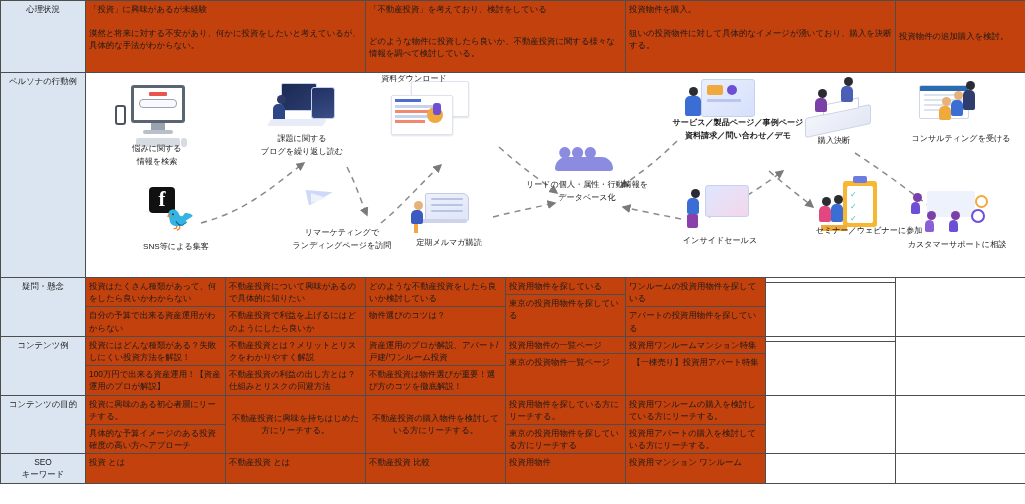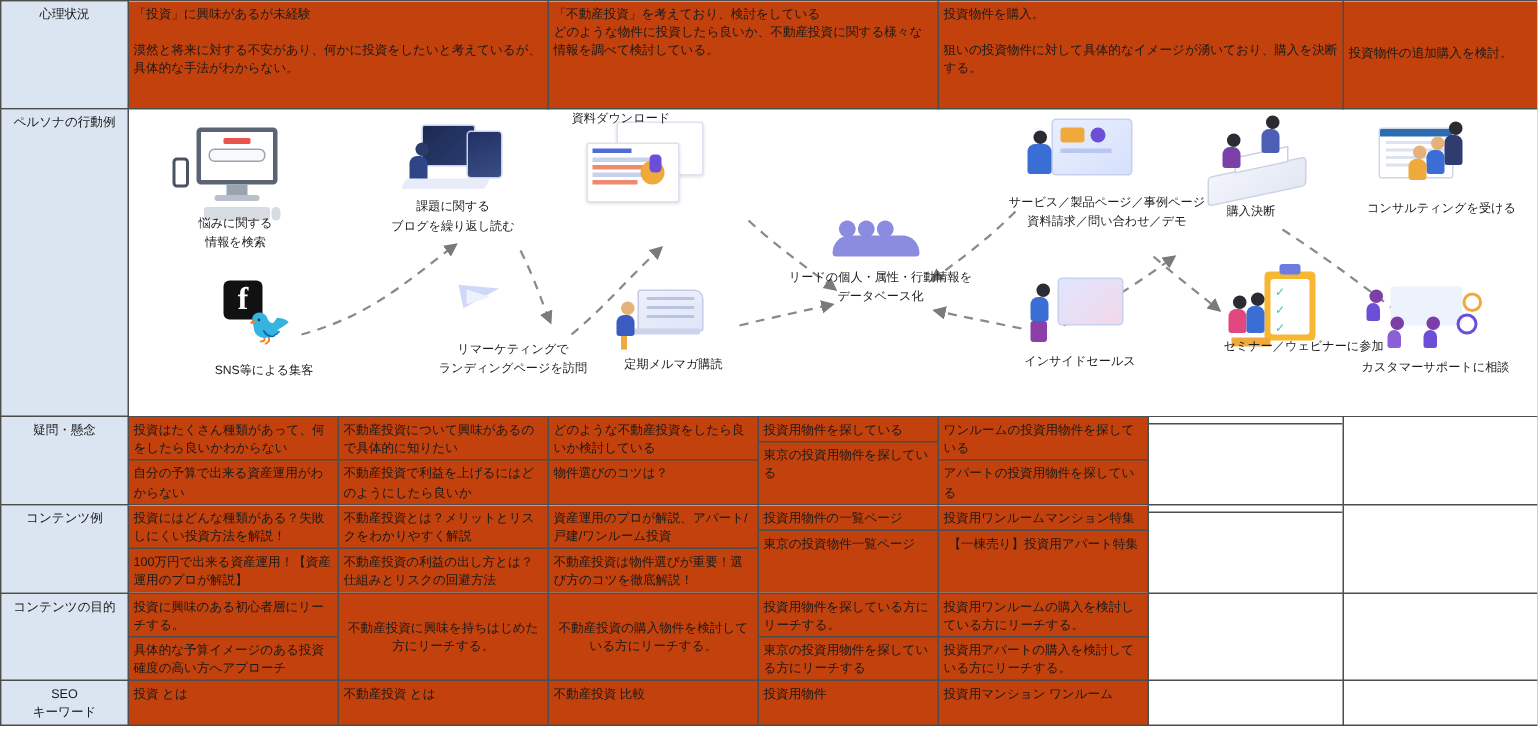--- a/index.html
+++ b/index.html
@@ -45,21 +45,21 @@
   td.rowlabel{
     background:#dbe5f1;
     text-align:center;
     vertical-align:middle;
     font-size:8.6px;
     color:#1a1a1a;
     padding:2px;
     line-height:1.5;
   }
   td.cell{background:#c2410c;}
-  td.cell.mid{vertical-align:middle;font-family:Liberation Serif, serif;}
+  td.cell.mid{vertical-align:middle;}
   td.cell.ctr{text-align:center;vertical-align:middle;}
   td.empty{background:#ffffff;}
 
   
   .subwrap{display:flex;flex-direction:column;height:100%;margin:-2px -3px;}
   .sub{
     flex:1 1 0;
     padding:2px 3px;
     border-bottom:1px solid #4d4d4d;
     box-sizing:border-box;
@@ -137,21 +137,21 @@
 
 
 
   <tr style="height:72px">
     <td class="rowlabel">心理状況</td>
     <td class="cell" colspan="2">
       <div style="margin-bottom:12px">「投資」に興味があるが未経験</div>
       <div>漠然と将来に対する不安があり、何かに投資をしたいと考えているが、具体的な手法がわからない。</div>
     </td>
     <td class="cell" colspan="2">
-      <div style="margin-bottom:0">「不動産投資」を考えており、検討をしている</div>
+      <div style="margin-bottom:20px">「不動産投資」を考えており、検討をしている</div>
       <div>どのような物件に投資したら良いか、不動産投資に関する様々な情報を調べて検討している。</div>
     </td>
     <td class="cell" colspan="2">
       <div style="margin-bottom:12px">投資物件を購入。</div>
       <div>狙いの投資物件に対して具体的なイメージが湧いており、購入を決断する。</div>
     </td>
     <td class="cell mid" colspan="2">
       <div>投資物件の追加購入を検討。</div>
     </td>
   </tr>
@@ -279,21 +279,21 @@
           <div class="ill" style="left:596px;top:4px;">
             <div class="screenbd" style="position:absolute;left:16px;top:0;width:52px;height:36px;"></div>
             <div style="position:absolute;left:22px;top:6px;width:16px;height:10px;background:#f0a93c;border-radius:2px;"></div>
             <div style="position:absolute;left:42px;top:6px;width:10px;height:10px;border-radius:50%;background:#6c4fd6;"></div>
             <div style="position:absolute;left:22px;top:20px;width:34px;height:3px;background:#b9c6ef;"></div>
             <div class="person" style="left:0;top:8px;">
               <div class="head" style="background:#2b2b33;margin-left:4px;"></div>
               <div class="body" style="background:#3b6ed4;height:20px;width:16px;"></div>
             </div>
           </div>
-          <div class="nodelabel two" style="left:560px;top:54px;width:178px;">
+          <div class="nodelabel two" style="left:560px;top:42px;width:178px;font-weight:bold;">
             <div>サービス／製品ページ／事例ページ</div>
             <div>資料請求／問い合わせ／デモ</div>
           </div>
         </div>
 
         <div class="node">
           <div class="ill" style="left:596px;top:110px;">
             <div class="screenbd" style="position:absolute;left:20px;top:0;width:42px;height:30px;background:linear-gradient(140deg,#dfe6ff,#f3d7ea);"></div>
             <div class="person" style="left:2px;top:4px;">
               <div class="head" style="background:#2b2b33;margin-left:4px;"></div>

